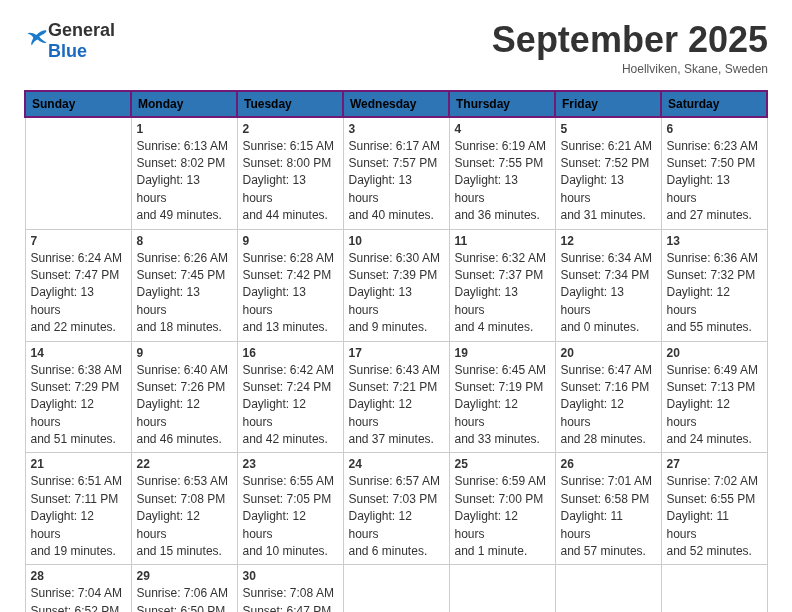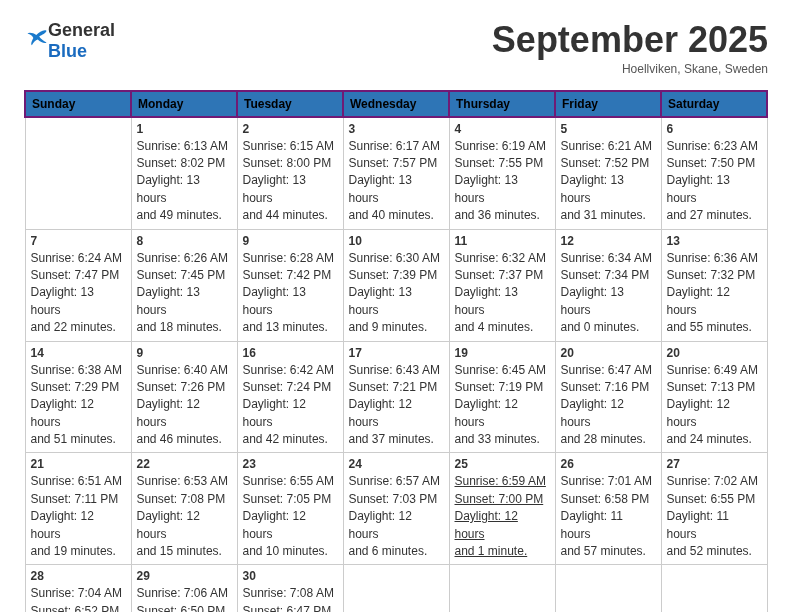--- a/index.html
+++ b/index.html
@@ -303,21 +303,21 @@
           </td>
           <td>
             <span class="day-num">24</span>
             <div class="cell-info" style="white-space: pre-line;">Sunrise: 6:57 AM
 Sunset: 7:03 PM
 Daylight: 12 hours
 and 6 minutes.</div>
           </td>
           <td>
             <span class="day-num">25</span>
-            <div class="cell-info" style="white-space: pre-line; text-decoration: underline;">Sunrise: 6:59 AM
+            <div class="cell-info" style="white-space: pre-line;">Sunrise: 6:59 AM
 Sunset: 7:00 PM
 Daylight: 12 hours
 and 1 minute.</div>
           </td>
           <td>
             <span class="day-num">26</span>
             <div class="cell-info" style="white-space: pre-line;">Sunrise: 7:01 AM
 Sunset: 6:58 PM
 Daylight: 11 hours
 and 57 minutes.</div>

